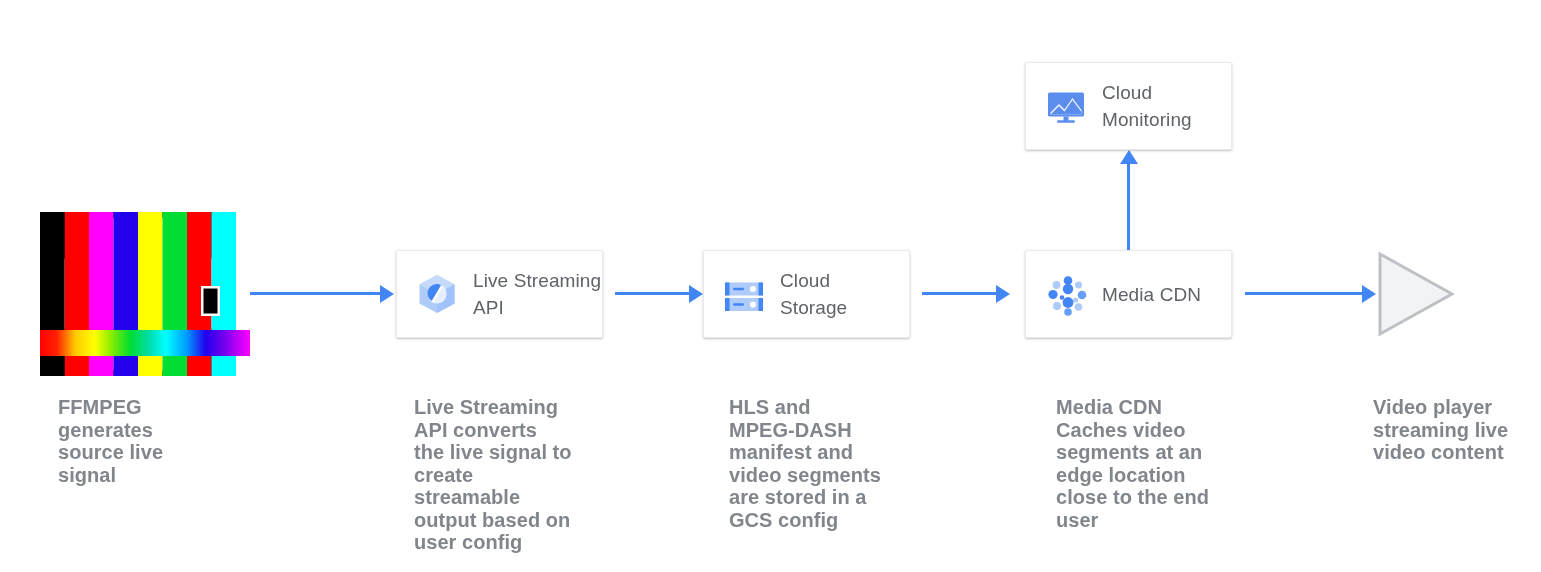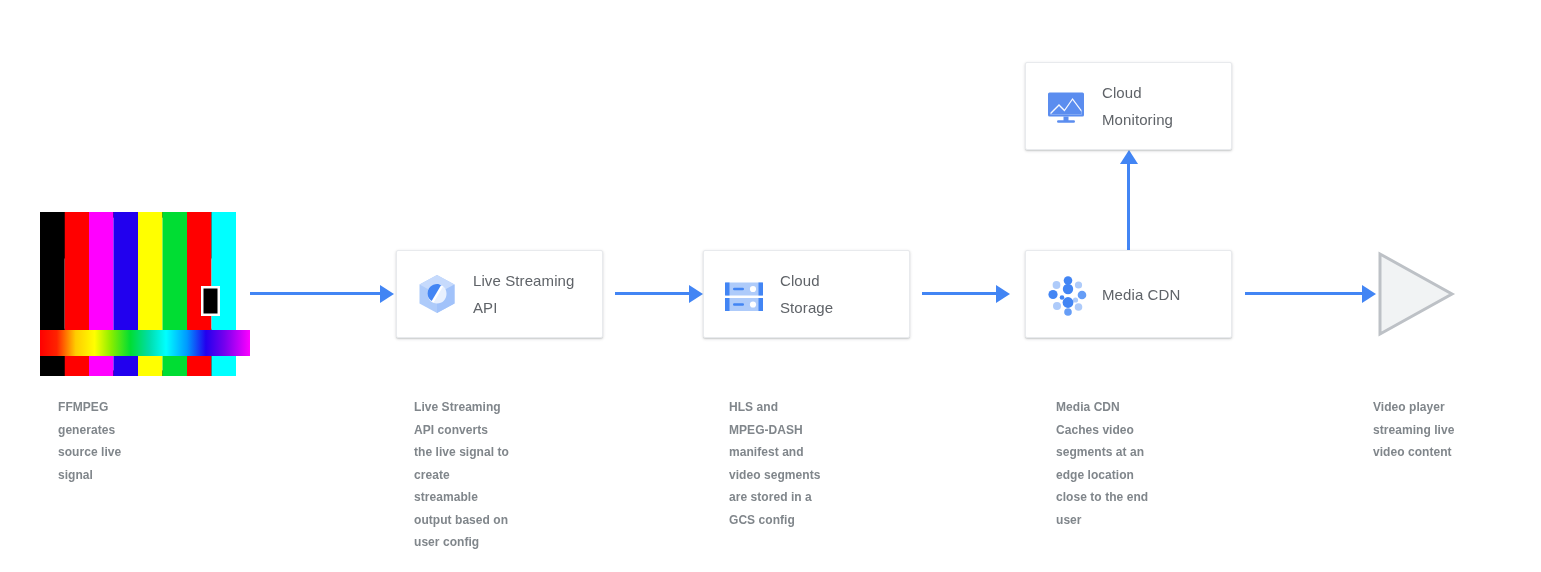--- a/index.html
+++ b/index.html
@@ -27,38 +27,38 @@
     border-radius: 2px;
     box-shadow: 0 1px 3px rgba(60,64,67,0.22), 0 1px 1px rgba(60,64,67,0.10);
     display: flex;
     align-items: center;
     box-sizing: border-box;
     padding-left: 18px;
     gap: 14px;
     z-index: 5;
   }
   .node-label {
-    font-size: 15px;
+    font-size: 19px;
     line-height: 27px;
     color: #5f6368;
     font-weight: 400;
     letter-spacing: 0.1px;
     white-space: pre-line;
   }
   .node-icon {
     flex: 0 0 auto;
     width: 44px;
     height: 44px;
     display: block;
   }
 
   
   .caption {
     position: absolute;
-    font-size: 12px;
+    font-size: 20px;
     line-height: 22.5px;
     color: #80868b;
     font-weight: 700;
     white-space: pre-line;
     letter-spacing: 0.05px;
   }
 
   
   .arrow-h {
     position: absolute;

